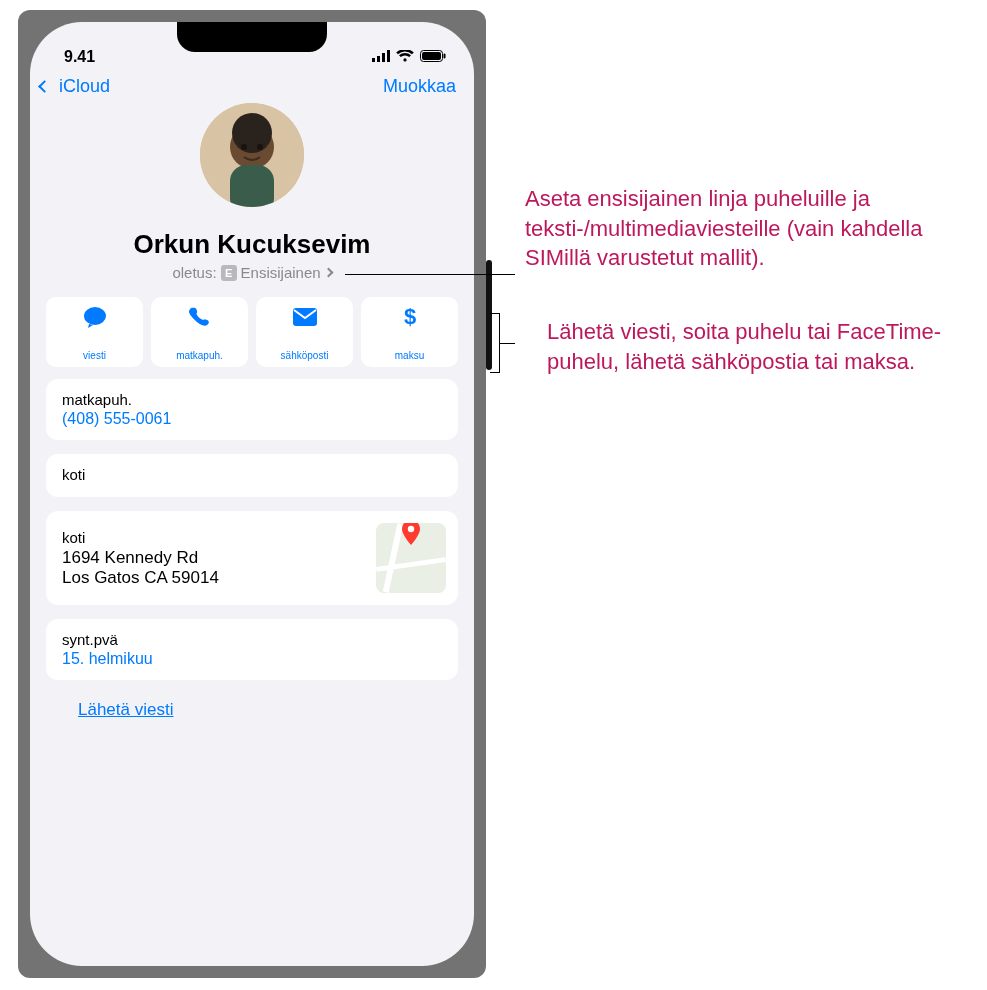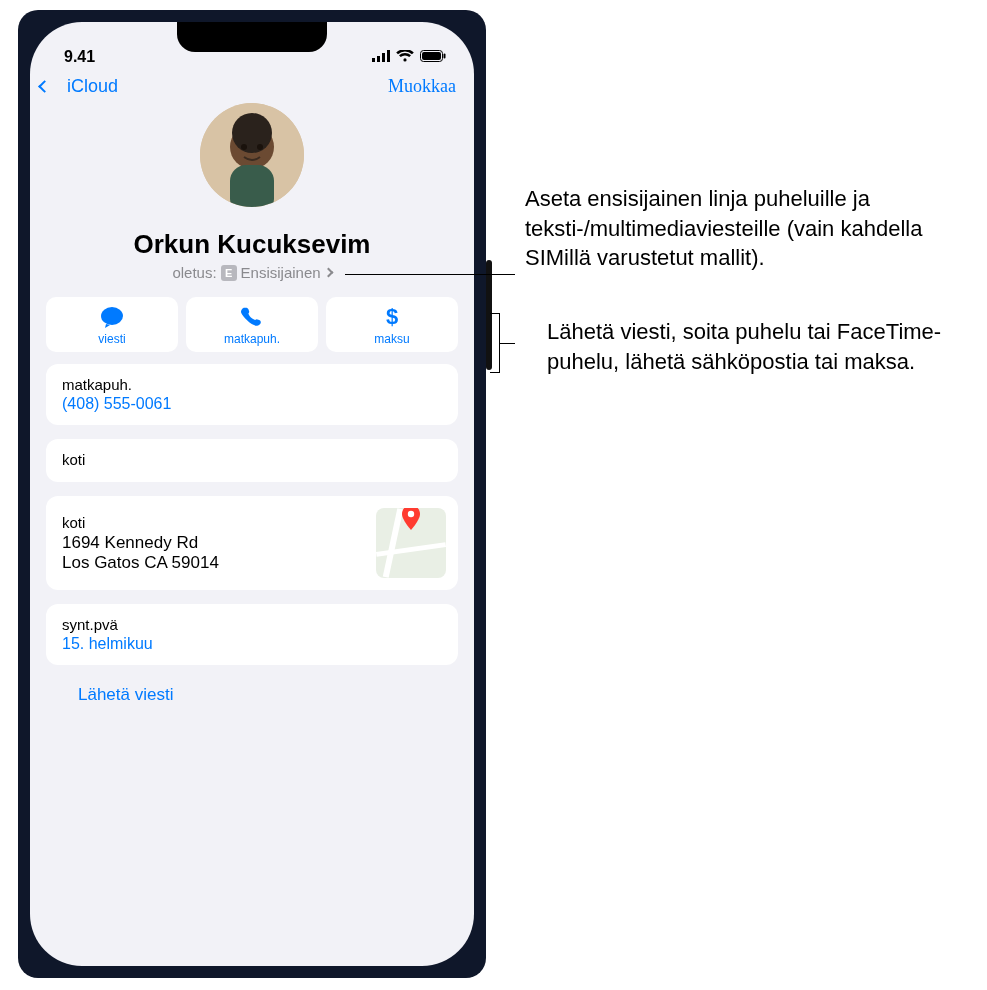--- a/index.html
+++ b/index.html
@@ -10,22 +10,22 @@
     height: 990px;
     position: relative;
   }
   
   .phone {
     position: absolute;
     left: 18px;
     top: 10px;
     width: 468px;
     height: 968px;
-    background: #0f172a;
-    border-radius: 20px;
+    background: #737373;
+    border-radius: 12px;
     padding: 12px;
   }
   .screen {
     width: 100%;
     height: 100%;
     background: #f2f2f7;
     border-radius: 52px;
     overflow: hidden;
     position: relative;
     display: flex;
@@ -69,23 +69,23 @@
     display: flex;
     justify-content: space-between;
     align-items: center;
     padding: 8px 18px 6px 10px;
     font-size: 18px;
   }
   .nav-back {
     display: flex;
     align-items: center;
     color: #007aff;
-    gap: 16px;
-  }
-  .nav-edit { color: #007aff; font-family: Liberation Serif, serif; }
+    gap: 8px;
+  }
+  .nav-edit { color: #007aff; }
   
   .contact-header {
     display: flex;
     flex-direction: column;
     align-items: center;
     padding: 0 16px 10px;
   }
   .avatar {
     width: 104px;
     height: 104px;
@@ -140,22 +140,22 @@
     padding: 8px 0 6px;
     color: #007aff;
   }
   .action .icon-slot {
     height: 24px;
     display: flex;
     align-items: center;
     justify-content: center;
   }
   .action .lbl {
-    margin-top: 3px;
-    font-size: 12px;
+    margin-top: 21px;
+    font-size: 10px;
   }
   
   .cards {
     flex: 1;
     overflow: hidden;
     padding: 0 16px;
   }
   .card {
     background: #fff;
     border-radius: 12px;
@@ -204,27 +204,28 @@
     transform: translate(-50%, -100%);
     z-index: 2;
   }
   .notes {
     min-height: 70px;
   }
   .send-message {
     color: #007aff;
     font-size: 17px;
     padding: 6px 32px 0;
+    text-decoration: underline;
   }
   
   .callout {
     position: absolute;
     font-size: 22px;
     line-height: 1.35;
-    color: #000000;
+    color: #be185d;
   }
   .callout-line {
     position: absolute;
     height: 1px;
     background: #000;
   }
   
   .chevron-left, .chevron-right {
     display: inline-block;
     width: 9px; height: 9px;
@@ -315,20 +316,29 @@
         </span>
         <span class="lbl">viesti</span>
       </div>
       <div class="action">
         <span class="icon-slot">
           <svg width="22" height="22" viewBox="0 0 24 24">
               <path d="M6 2c1 0 2 0 3 2l1 3c0 1-1 2-1 2s1 3 3 5 5 3 5 3 1-1 2-1l3 1c2 1 2 2 2 3 0 2-3 4-5 4-3 0-8-3-11-6S0 10 0 7c0-2 2-5 4-5h2z" fill="#007aff" transform="scale(0.9)"></path>
             </svg>
         </span>
         <span class="lbl">matkapuh.</span>
+      </div>
+      <div class="action">
+        <span class="icon-slot">
+          <svg width="24" height="18" viewBox="0 0 24 18">
+              <rect x="0" y="0" width="24" height="18" rx="3" fill="#007aff"></rect>
+              <path d="M1 2l11 8L23 2" stroke="#fff" stroke-width="2" fill="none"></path>
+            </svg>
+        </span>
+        <span class="lbl">sähköposti</span>
       </div>
       <div class="action">
         <span class="icon-slot">
           <svg width="14" height="22" viewBox="0 0 14 22">
               <text x="7" y="18" text-anchor="middle" font-size="22" font-weight="700" fill="#007aff">$</text>
             </svg>
         </span>
         <span class="lbl">maksu</span>
       </div>
     </div>

